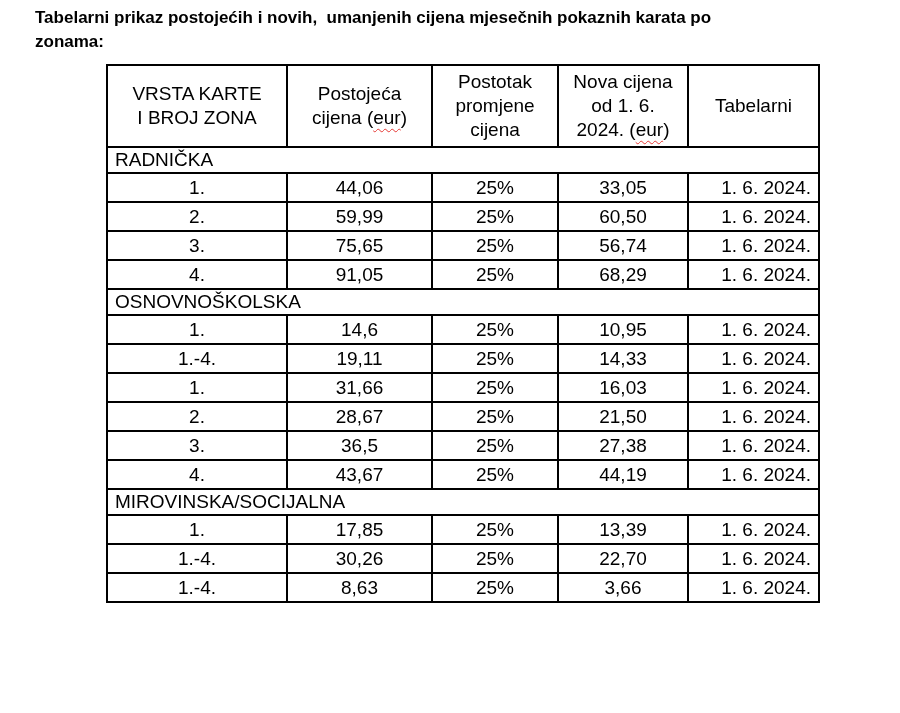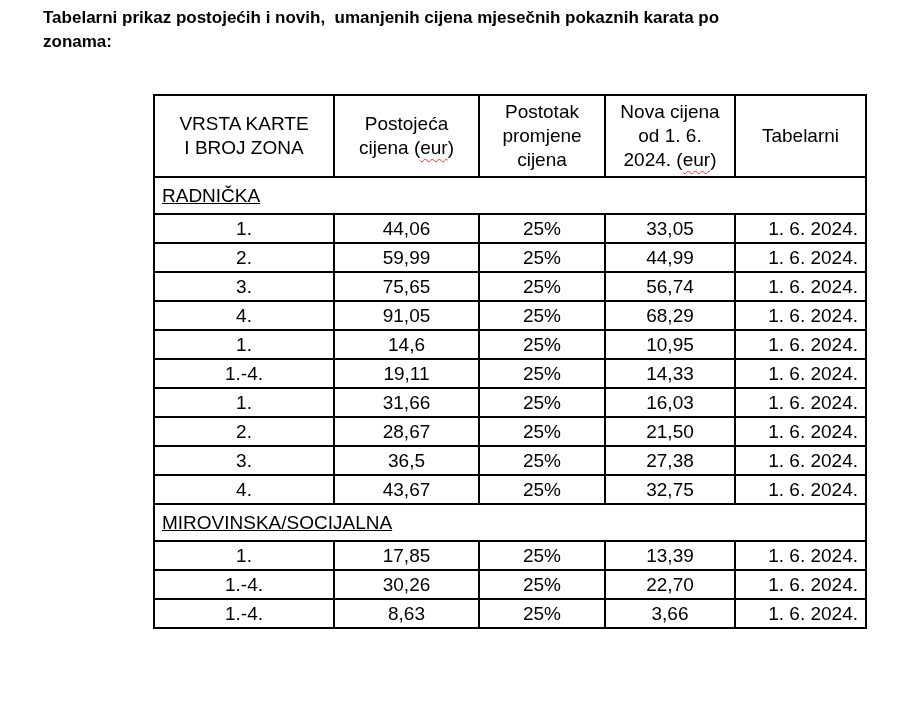--- a/index.html
+++ b/index.html
@@ -15,53 +15,51 @@
   }
   .doc-title {
     position: absolute;
     left: 35px;
     top: 6px;
     width: 850px;
     font-size: 17px;
     line-height: 24px;
     font-weight: bold;
     white-space: pre-wrap;
-    margin-left: 8px;
   }
   table.price-table {
     position: absolute;
     left: 106px;
-    top: 94px;
+    top: 64px;
     border-collapse: collapse;
     table-layout: fixed;
     width: 712px;
     font-size: 19px;
     color: #000000;
-    margin-left: 47px;
   }
   table.price-table td, table.price-table th {
     border: 2px solid #000000;
     font-weight: normal;
     vertical-align: middle;
     overflow: hidden;
   }
   tr.header-row { height: 82px; }
   tr.header-row th {
     text-align: center;
     line-height: 24px;
   }
   .pre-line { white-space: pre-line; }
   .squiggle {
     text-decoration-line: underline;
     text-decoration-style: wavy;
     text-decoration-color: #e53935;
     text-decoration-thickness: 1px;
     text-underline-offset: 4px;
   }
-  tr.section-row { height: 37px; text-decoration: underline; }
+  tr.section-row { height: 26px; }
   tr.section-row td {
     text-align: left;
     padding-left: 7px;
   }
   tr.data-row { height: 29px; }
   tr.data-row td { text-align: center; }
   tr.data-row td.date-cell {
     text-align: right;
     padding-right: 7px;
     padding-left: 9px;
@@ -105,38 +103,41 @@
         <td>1.</td>
         <td>44,06</td>
         <td>25%</td>
         <td>33,05</td>
         <td class="date-cell">1. 6. 2024.</td>
       </tr>
       <tr class="data-row">
         <td>2.</td>
         <td>59,99</td>
         <td>25%</td>
-        <td>44,99</td>
+        <td>60,50</td>
         <td class="date-cell">1. 6. 2024.</td>
       </tr>
       <tr class="data-row">
         <td>3.</td>
         <td>75,65</td>
         <td>25%</td>
         <td>56,74</td>
         <td class="date-cell">1. 6. 2024.</td>
       </tr>
       <tr class="data-row">
         <td>4.</td>
         <td>91,05</td>
         <td>25%</td>
         <td>68,29</td>
         <td class="date-cell">1. 6. 2024.</td>
       </tr>
 
+      <tr class="section-row">
+        <td colspan="5">OSNOVNOŠKOLSKA</td>
+      </tr>
       <tr class="data-row">
         <td>1.</td>
         <td>14,6</td>
         <td>25%</td>
         <td>10,95</td>
         <td class="date-cell">1. 6. 2024.</td>
       </tr>
       <tr class="data-row">
         <td>1.-4.</td>
         <td>19,11</td>
@@ -163,21 +164,21 @@
         <td>3.</td>
         <td>36,5</td>
         <td>25%</td>
         <td>27,38</td>
         <td class="date-cell">1. 6. 2024.</td>
       </tr>
       <tr class="data-row">
         <td>4.</td>
         <td>43,67</td>
         <td>25%</td>
-        <td>32,75</td>
+        <td>44,19</td>
         <td class="date-cell">1. 6. 2024.</td>
       </tr>
 
       <tr class="section-row">
         <td colspan="5">MIROVINSKA/SOCIJALNA</td>
       </tr>
       <tr class="data-row">
         <td>1.</td>
         <td>17,85</td>
         <td>25%</td>

